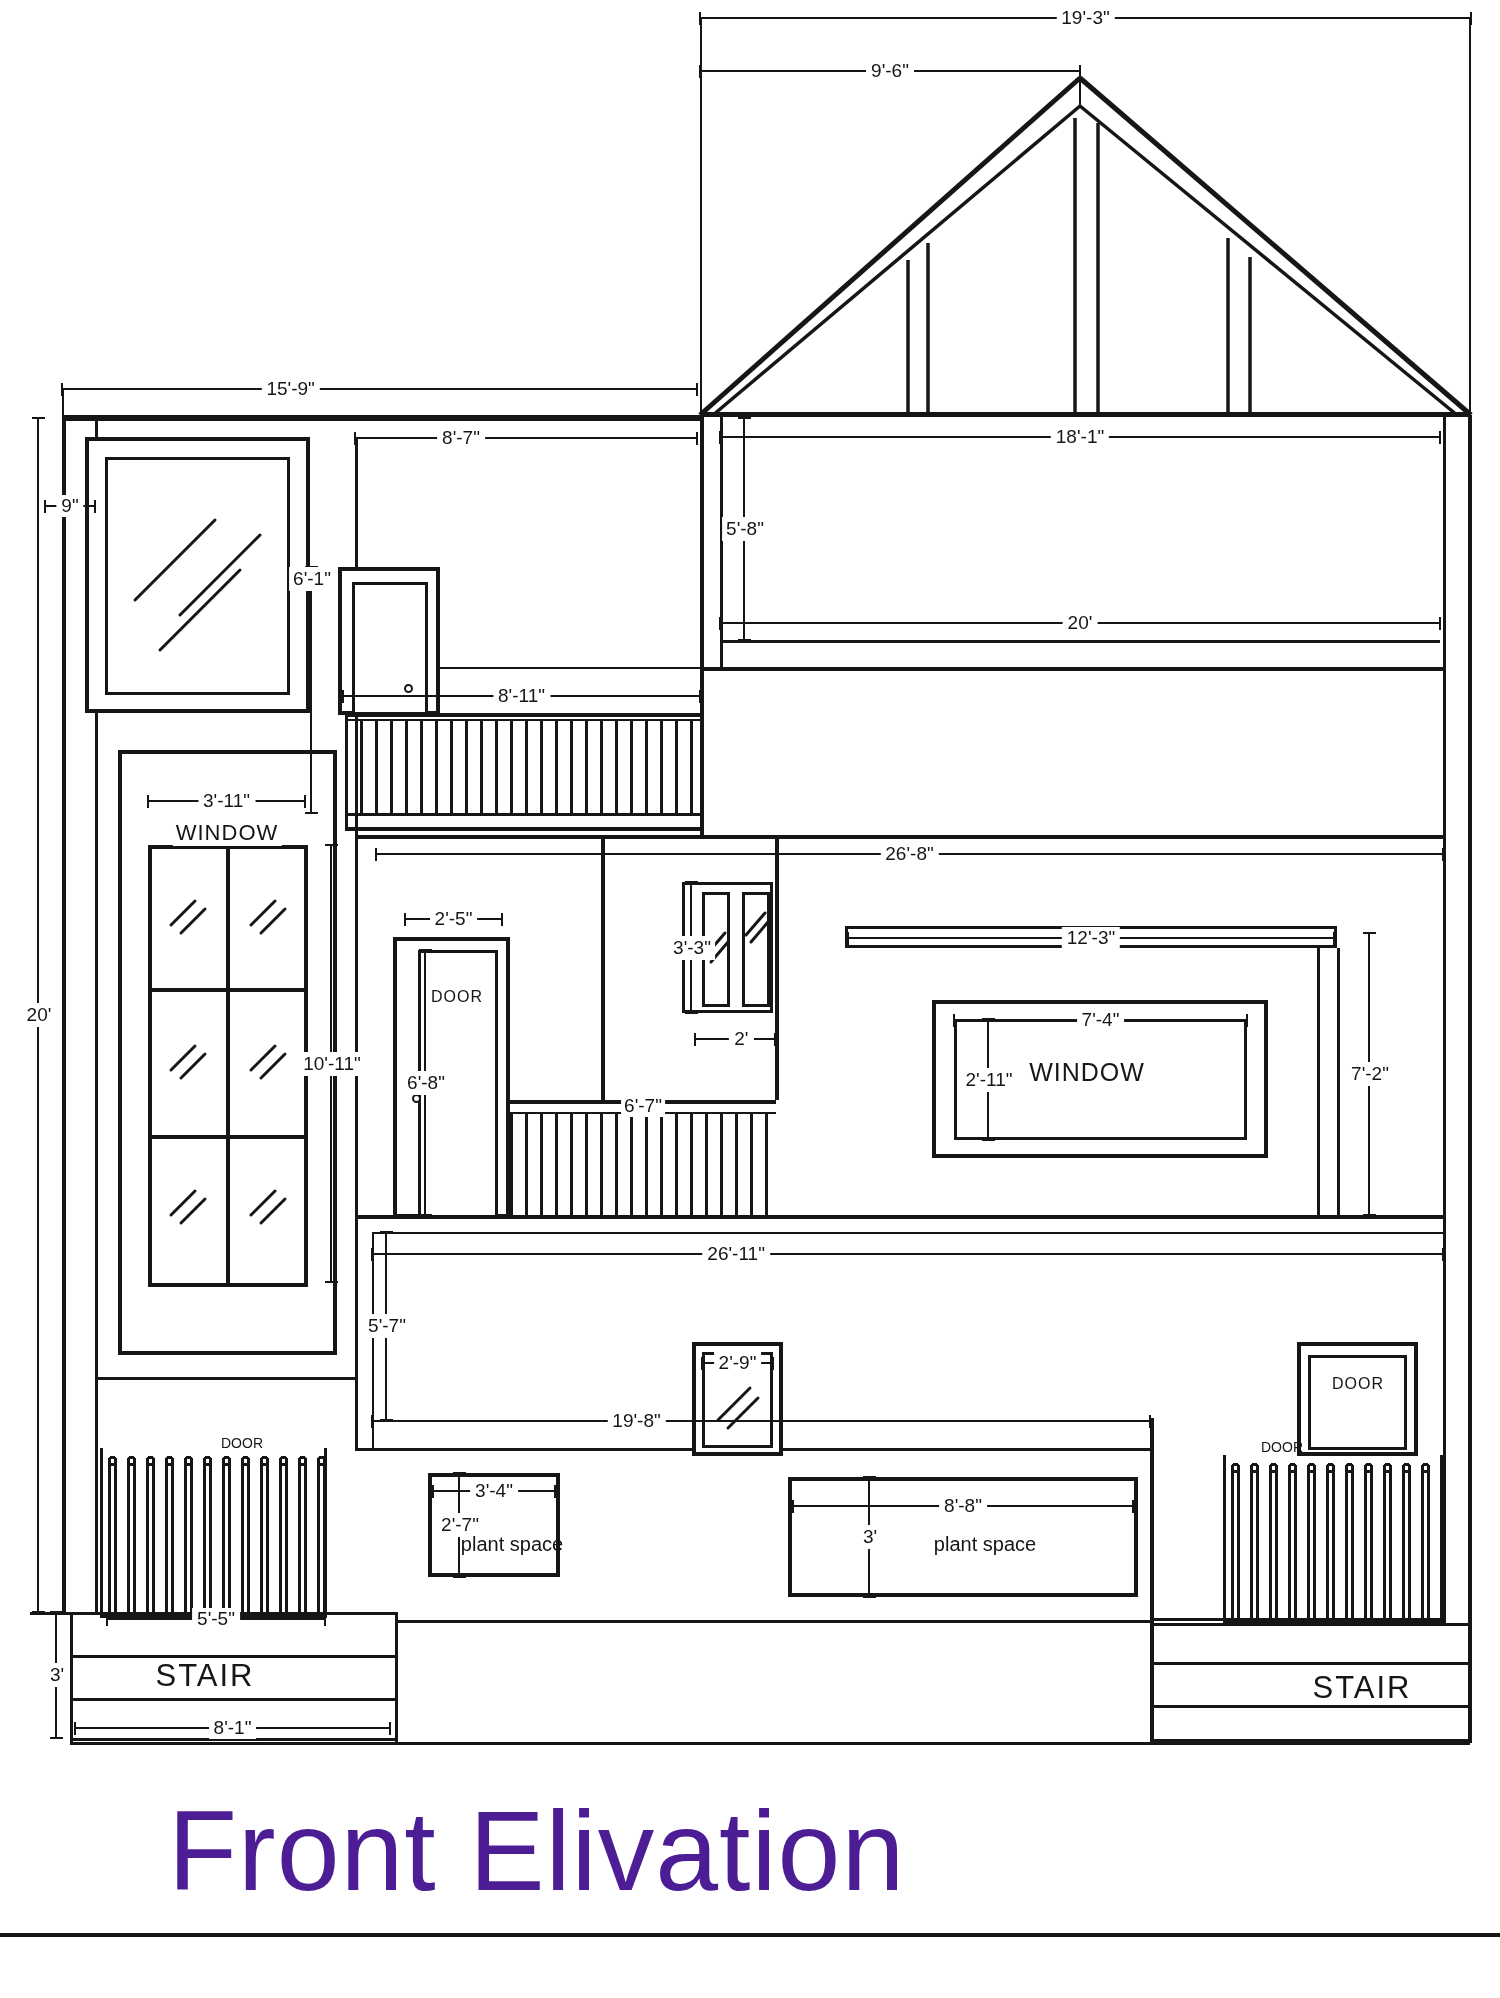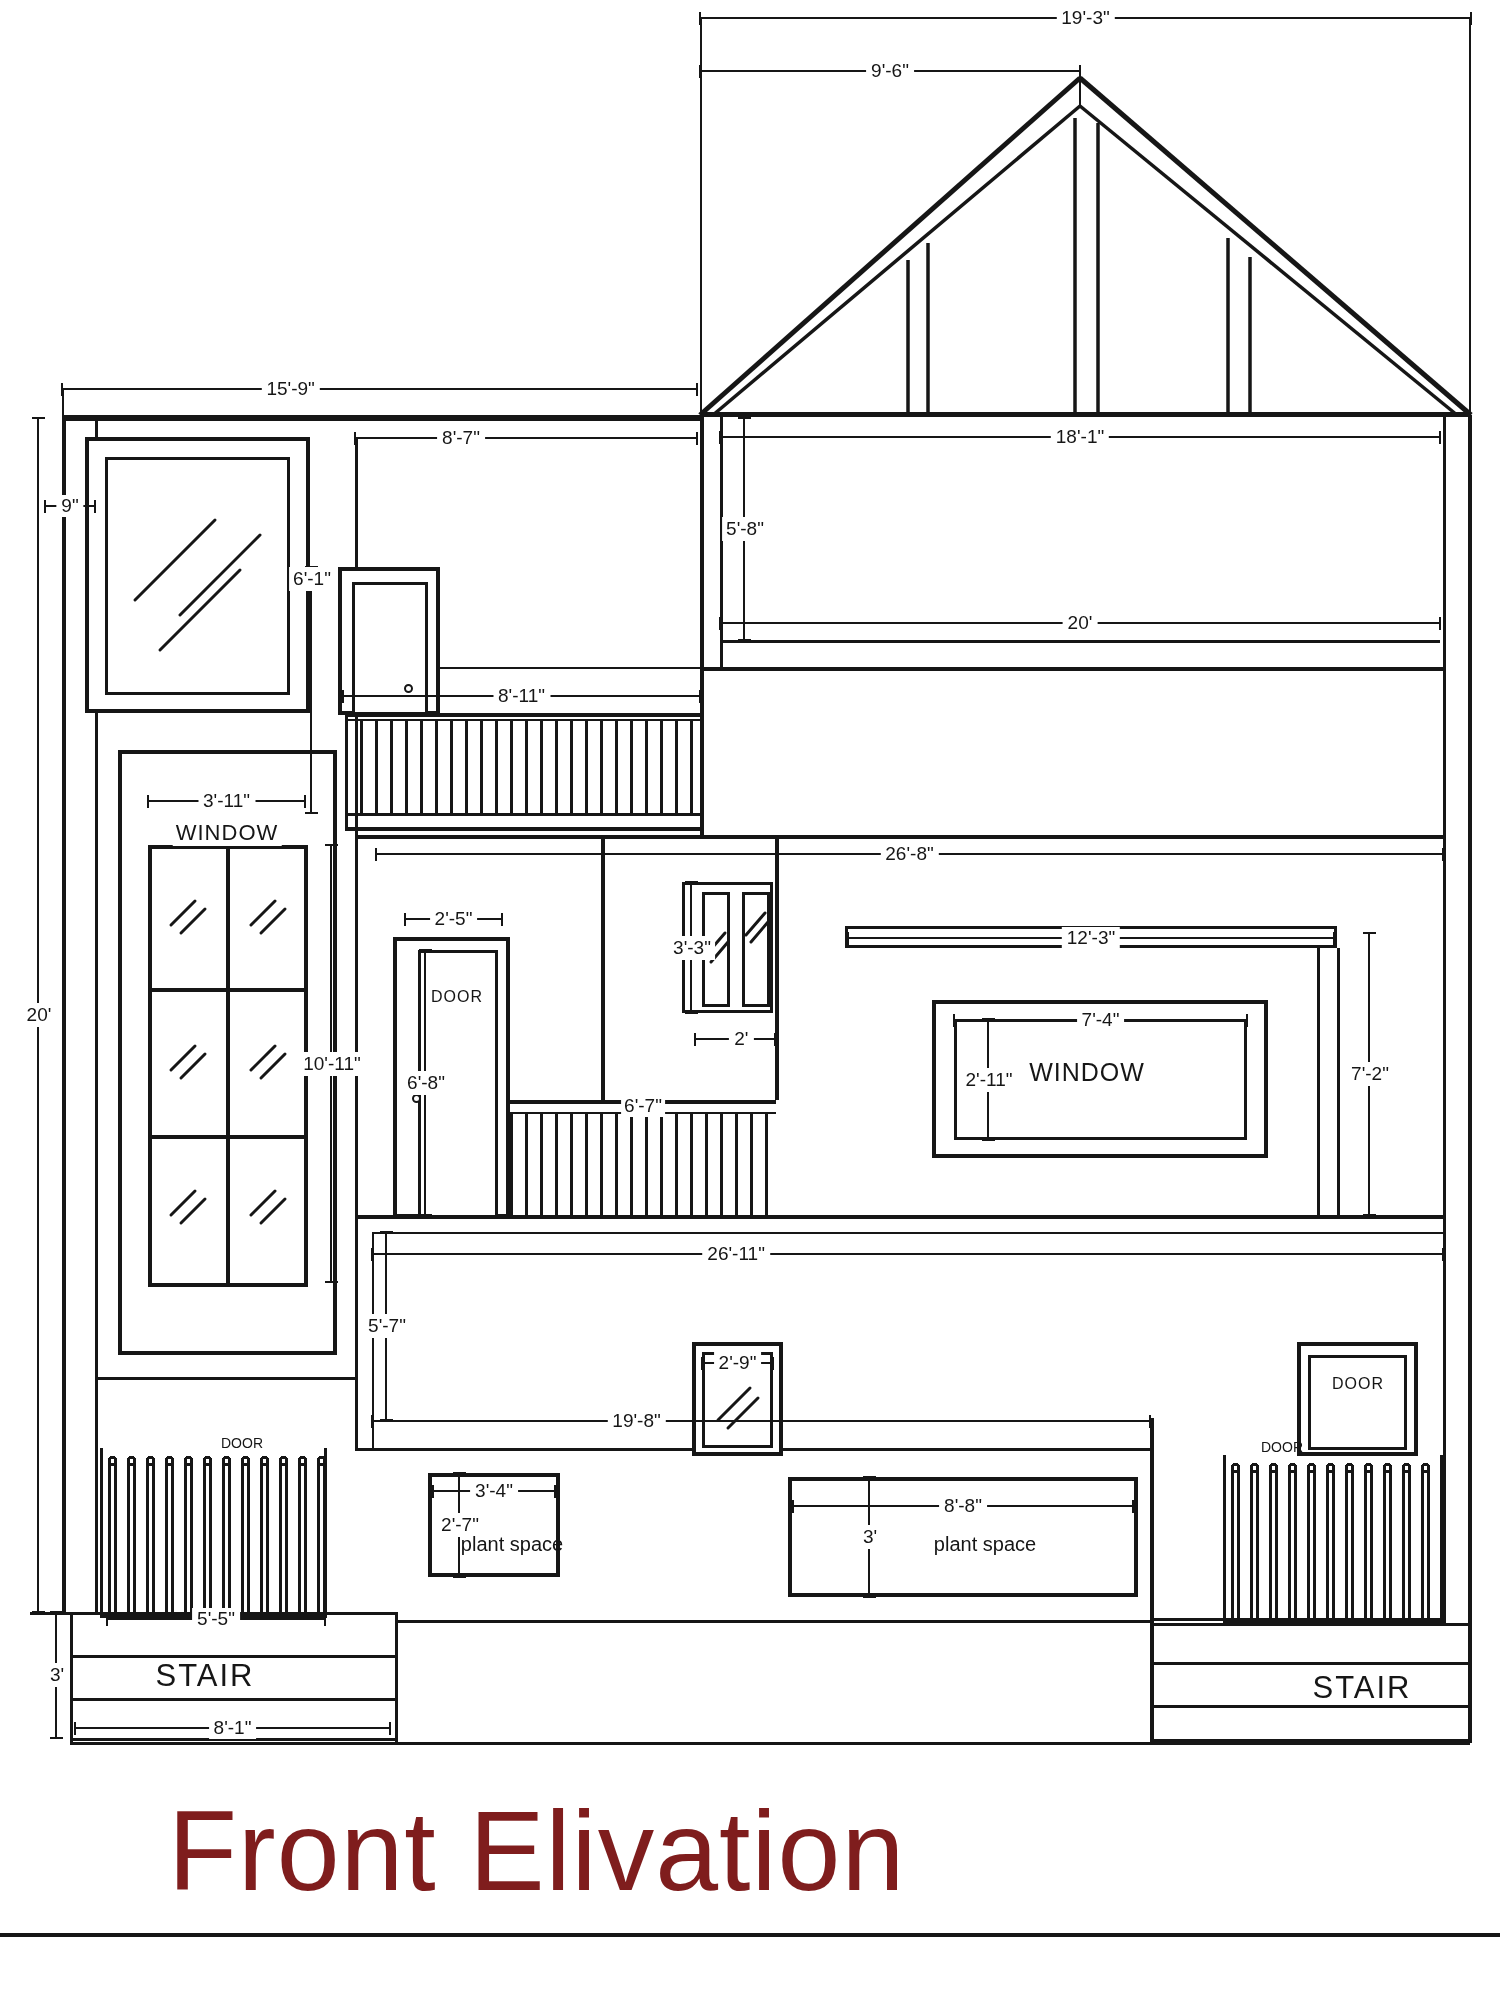--- a/index.html
+++ b/index.html
@@ -291,15 +291,15 @@
   <div class="lbl" style="left:1087px;top:1072px;font-size:25px;letter-spacing:1px;background:transparent;">WINDOW</div>
   <div class="lbl" style="left:457px;top:997px;font-size:16px;letter-spacing:1px;background:transparent;">DOOR</div>
   <div class="lbl" style="left:1358px;top:1384px;font-size:16px;letter-spacing:1px;background:transparent;">DOOR</div>
   <div class="lbl" style="left:242px;top:1443px;font-size:14px;background:transparent;">DOOR</div>
   <div class="lbl" style="left:1282px;top:1447px;font-size:14px;background:transparent;">DOOR</div>
   <div class="lbl" style="left:205px;top:1676px;font-size:31px;letter-spacing:2px;background:transparent;">STAIR</div>
   <div class="lbl" style="left:1362px;top:1688px;font-size:31px;letter-spacing:2px;background:transparent;">STAIR</div>
   <div class="lbl" style="left:512px;top:1544px;font-size:20px;background:transparent;">plant space</div>
   <div class="lbl" style="left:985px;top:1544px;font-size:20px;background:transparent;">plant space</div>
 
-  <div id="title" style="color: #7f1d1d;">Front Elivation</div>
+  <div id="title" style="color: #4c1d95;">Front Elivation</div>
   <div class="ln" style="left:0;top:1933px;width:1500px;height:4px;"></div>
 </div>
 
 </body></html>

